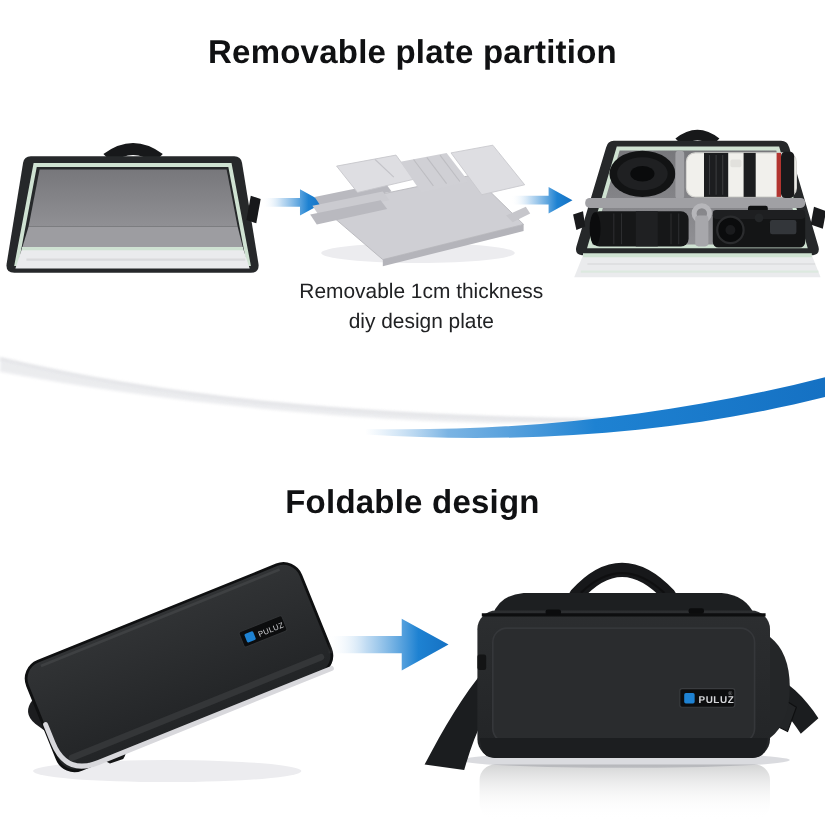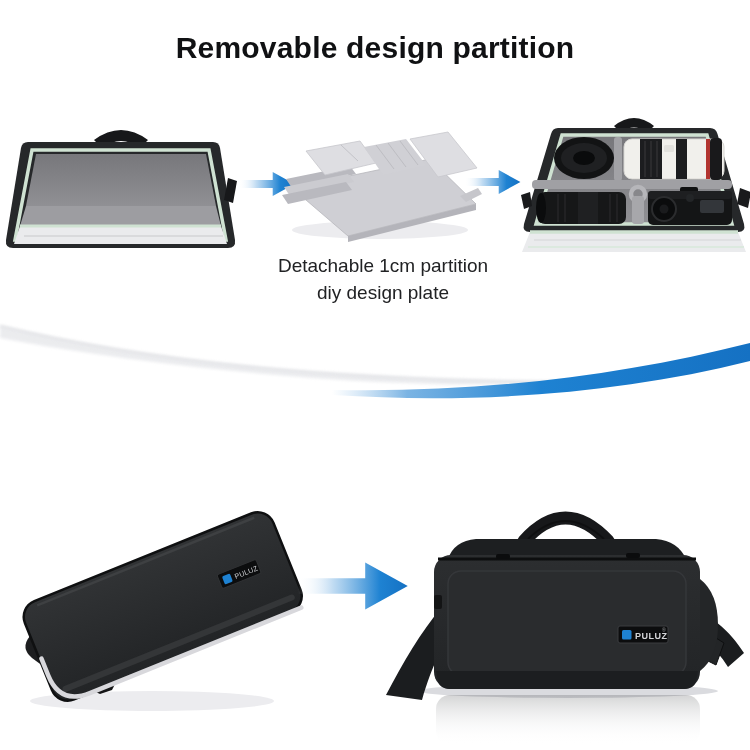--- a/index.html
+++ b/index.html
@@ -33,21 +33,21 @@
   .f-red        { fill:var(--lens-red,#b23430); }
   .f-blue       { fill:var(--accent-blue,#1e82d2); }
   .f-labelbg    { fill:var(--label-bg,#0c0d0e); }
   .t-label      { fill:var(--label-text,#d4d5d8); font-family:"Liberation Sans",sans-serif; }
 </style>
 </head>
 <body>
 
 <div class="stage">
 
-  <h1 class="abs section-title" style="top:31px">Removable design partition</h1>
+  <h1 class="abs section-title" style="top:31px">Removable plate partition</h1>
 
   <svg class="abs" style="left:0;top:120px" width="240" height="140" viewBox="0 0 240 140">
     <defs>
       <linearGradient id="b1int" x1="0" y1="0" x2="0" y2="1">
         <stop offset="0" style="stop-color:var(--interior-dark,#77777b)"></stop>
         <stop offset="1" style="stop-color:var(--interior-gray,#909094)"></stop>
       </linearGradient>
     </defs>
     <path class="f-shelldark" d="M94 20 Q121 0 148 20 L140 28 Q121 14 102 28 Z"></path>
     <path class="f-shell" d="M28 22 L213 22 Q219 22 220 28 L235 120 Q236 128 228 128 L13 128 Q5 128 6 120 L21 28 Q22 22 28 22 Z"></path>
@@ -154,41 +154,42 @@
     <path class="f-flap" d="M12 124 L220 124 L228 144 L4 144 Z"></path>
     <path class="f-mintstroke" stroke-width="3.5" d="M12 124 L220 124"></path>
     <line x1="16" y1="132" x2="223" y2="132" stroke="#dfe0e2" stroke-width="2"></line>
     <line x1="10" y1="139" x2="226" y2="139" stroke="#dcead f" stroke-width="0"></line>
     <line x1="10" y1="139" x2="226" y2="139" stroke="#dce9df" stroke-width="2"></line>
     <path fill="#191a1c" d="M222 80 l11 4 -3 16 -11 -4 Z"></path>
     <path fill="#191a1c" d="M12 84 l-9 3 3 14 8 -3 Z"></path>
   </svg>
 
   <div class="abs caption" style="left:220px;top:252px;width:326px">
-    <div>Detachable 1cm partition</div>
+    <div>Removable 1cm thickness</div>
     <div>diy design plate</div>
   </div>
 
   <svg class="abs" style="left:0;top:316px" width="750" height="92" viewBox="0 0 750 92">
     <defs>
       <linearGradient id="swb" x1="0" y1="0" x2="1" y2="0">
         <stop offset="0" stop-color="#7fb6e6" stop-opacity="0"></stop>
         <stop offset="0.18" stop-color="#4f9bda" stop-opacity="0.75"></stop>
         <stop offset="0.5" style="stop-color:var(--accent-blue,#1e82d2)"></stop>
         <stop offset="1" style="stop-color:var(--arrow-blue-deep,#1571c3)"></stop>
       </linearGradient>
       <filter id="swf" x="-10%" y="-60%" width="120%" height="260%">
         <feGaussianBlur stdDeviation="1.6"></feGaussianBlur>
       </filter>
     </defs>
     <path d="M0 10 C 150 46 330 64 560 66 C 420 76 180 56 0 22 Z" style="fill:var(--swoosh-gray,#e9eaed)" filter="url(#swf)" opacity="0.9"></path>
     <path d="M0 10 C 150 46 330 64 560 66" fill="none" stroke="#dcdde1" stroke-width="2.5" filter="url(#swf)" opacity="0.8"></path>
     <path d="M332 74 C 480 77 620 60 750 27 L750 45 C 618 78 478 88 332 79 Z" fill="url(#swb)"></path>
   </svg>
 
+  <h2 class="abs section-title" style="top:440px">Foldable design</h2>
 
   <svg class="abs" style="left:2px;top:498px" width="315" height="225" viewBox="0 0 315 225">
     <defs>
       <linearGradient id="fbg" x1="0" y1="0" x2="0" y2="1">
         <stop offset="0" stop-color="#313335"></stop>
         <stop offset="1" stop-color="#222426"></stop>
       </linearGradient>
     </defs>
     <ellipse cx="150" cy="203" rx="122" ry="10" style="fill:var(--soft-shadow,#ececef)"></ellipse>
     <g>

